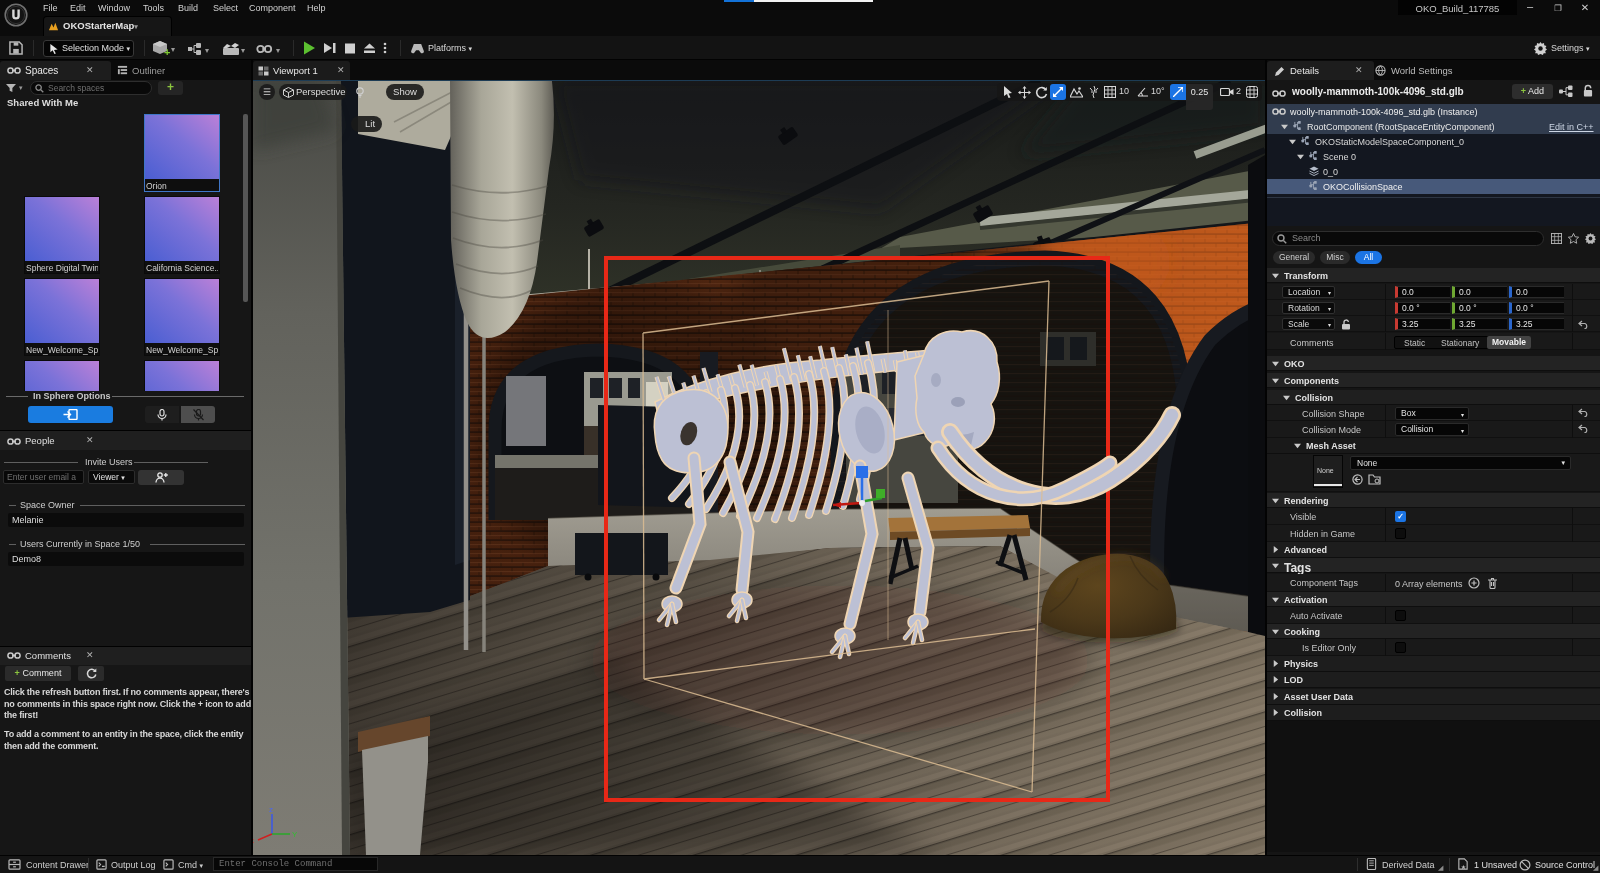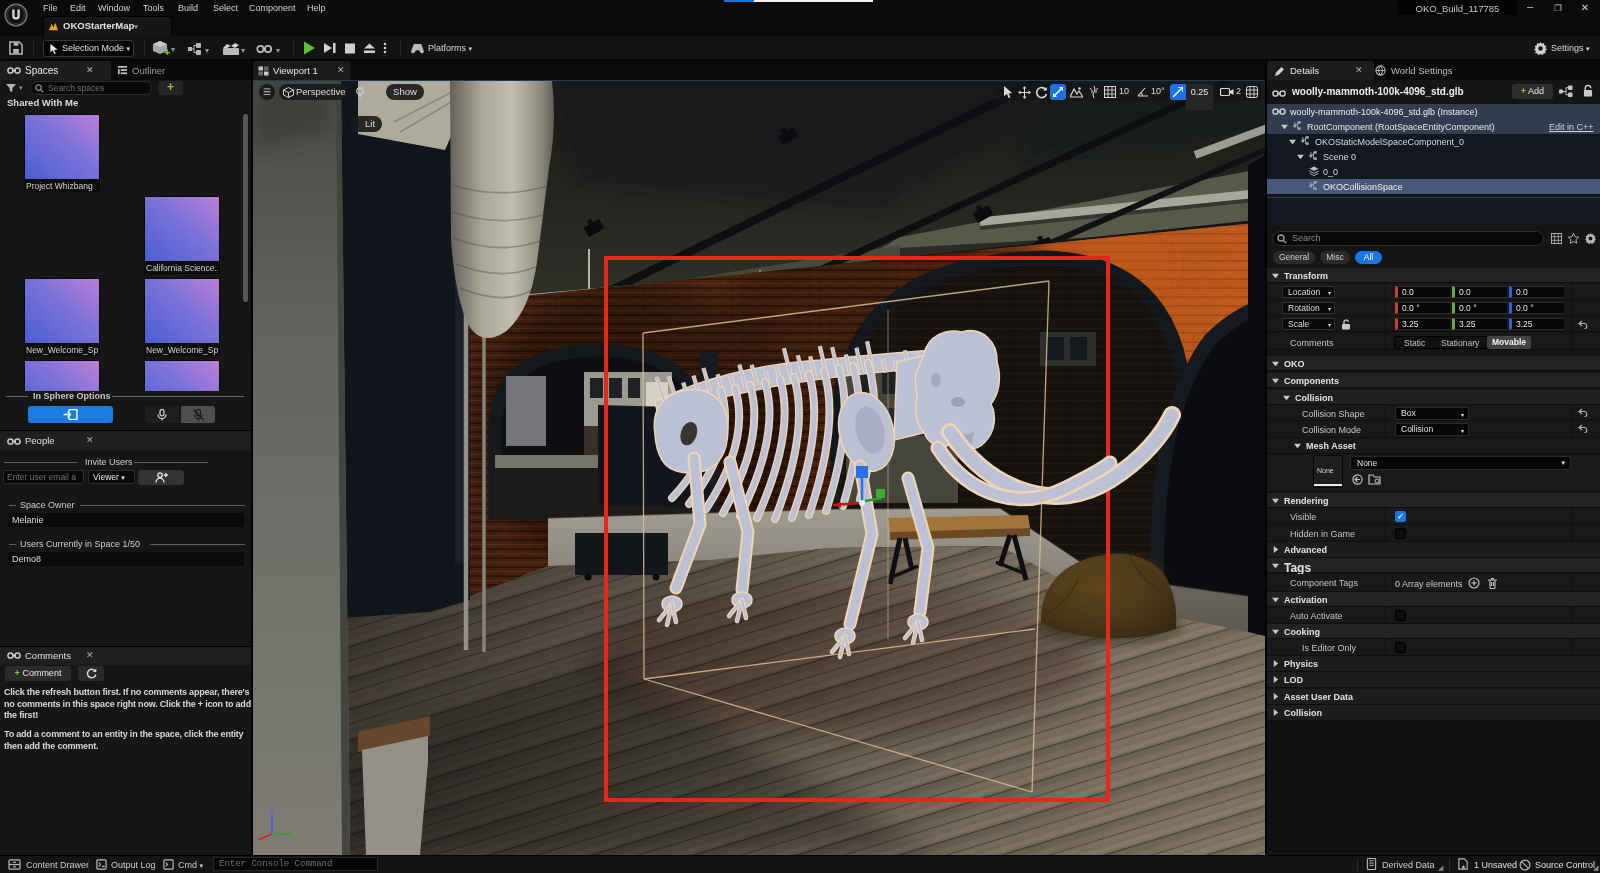--- a/index.html
+++ b/index.html
@@ -113,23 +113,27 @@
   </svg>
 <div class="a" style="left:19px;top:84px;font-size:7px;color:#999;">▾</div>
 <div class="a" style="left:30px;top:81px;width:122px;height:14px;background:#090909;border:1px solid #2e2e2e;border-radius:7px;color:#6f6f6f;font-size:8.5px;line-height:12px;padding-left:17px;">Search spaces</div>
 <svg class="a" style="left:35px;top:84px" width="9" height="9" viewBox="0 0 9 9">
     <circle cx="3.6" cy="3.6" r="2.7" fill="none" stroke="#8a8a8a" stroke-width="1.3"></circle>
     <line x1="5.8" y1="5.8" x2="8.3" y2="8.3" stroke="#8a8a8a" stroke-width="1.3"></line>
   </svg>
 <div class="a" style="left:158px;top:81px;width:25px;height:14px;background:#252525;border-radius:3px;color:#8cc63f;font-size:12px;font-weight:bold;text-align:center;line-height:13px;">+</div>
 <div class="a" style="left:7px;top:97px;font-size:9.5px;font-weight:bold;color:#dedede;">Shared With Me</div>
 <div class="a" style="left:0;top:108px;width:243px;height:283px;overflow:hidden;">
-    <div class="a" style="left:24px;top:6px;width:76px;height:78px;border:1px solid #0a0a0a;background:#0e0e0e;">
+    <div class="a" style="left:144px;top:6px;width:76px;height:78px;border:1px solid #3f76c8;background:#0e0e0e;">
       <div class="a" style="left:0;top:0;width:74px;height:64px;background:linear-gradient(to top right,#4a5ed2,#7b72d8 55%,#bb80d8);"></div>
-      <div class="a" style="left:1px;top:66px;width:72px;height:11px;font-size:8.5px;color:#d2d2d2;line-height:11px;white-space:nowrap;overflow:hidden;">Project Whizbang</div>
+      <div class="a" style="left:1px;top:66px;width:72px;height:11px;font-size:8.5px;color:#d2d2d2;line-height:11px;white-space:nowrap;overflow:hidden;">Orion</div>
+    </div>
+    <div class="a" style="left:24px;top:88px;width:76px;height:78px;border:1px solid #0a0a0a;background:#0e0e0e;">
+      <div class="a" style="left:0;top:0;width:74px;height:64px;background:linear-gradient(to top right,#4a5ed2,#7b72d8 55%,#bb80d8);"></div>
+      <div class="a" style="left:1px;top:66px;width:72px;height:11px;font-size:8.5px;color:#d2d2d2;line-height:11px;white-space:nowrap;overflow:hidden;">Sphere Digital Twin</div>
     </div>
     <div class="a" style="left:144px;top:88px;width:76px;height:78px;border:1px solid #0a0a0a;background:#0e0e0e;">
       <div class="a" style="left:0;top:0;width:74px;height:64px;background:linear-gradient(to top right,#4a5ed2,#7b72d8 55%,#bb80d8);"></div>
       <div class="a" style="left:1px;top:66px;width:72px;height:11px;font-size:8.5px;color:#d2d2d2;line-height:11px;white-space:nowrap;overflow:hidden;">California Science...</div>
     </div>
     <div class="a" style="left:24px;top:170px;width:76px;height:78px;border:1px solid #0a0a0a;background:#0e0e0e;">
       <div class="a" style="left:0;top:0;width:74px;height:64px;background:linear-gradient(to top right,#4a5ed2,#7b72d8 55%,#bb80d8);"></div>
       <div class="a" style="left:1px;top:66px;width:72px;height:11px;font-size:8.5px;color:#d2d2d2;line-height:11px;white-space:nowrap;overflow:hidden;">New_Welcome_Sp...</div>
     </div>
     <div class="a" style="left:144px;top:170px;width:76px;height:78px;border:1px solid #0a0a0a;background:#0e0e0e;">

